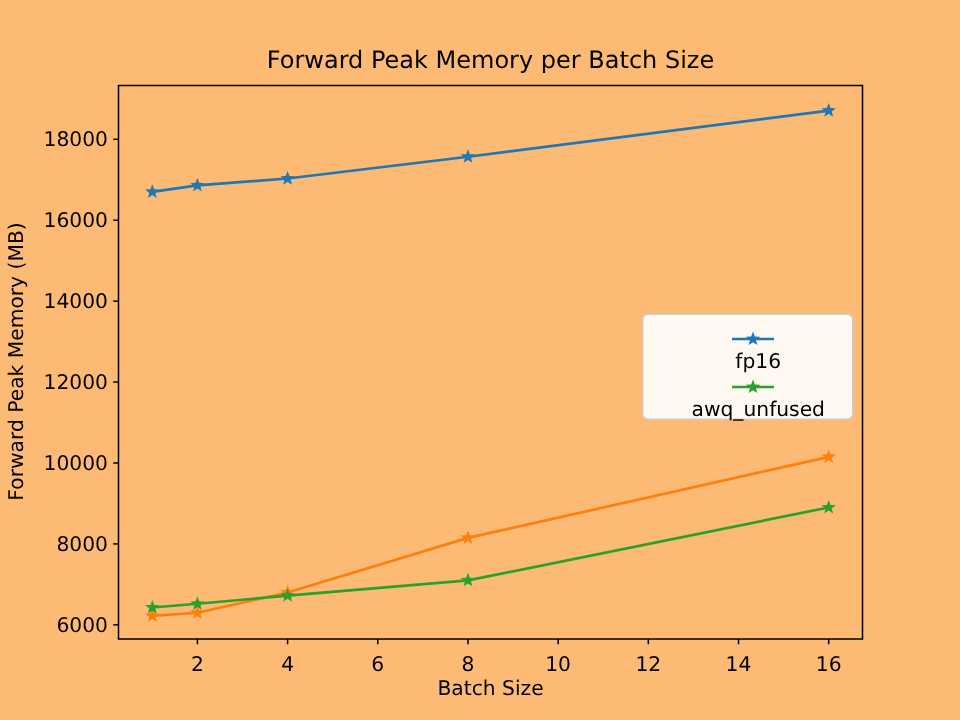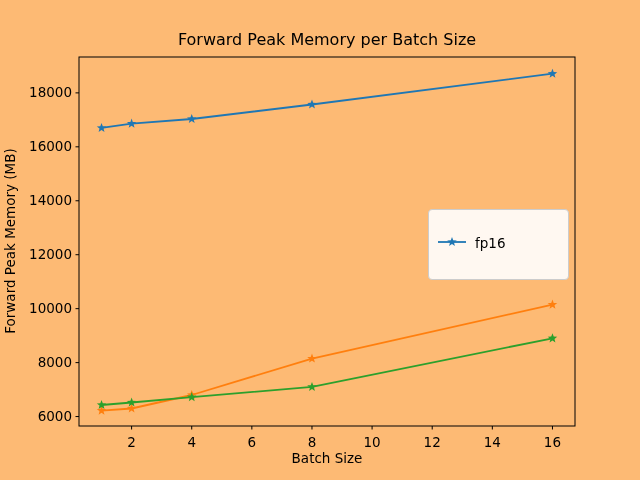--- a/index.html
+++ b/index.html
@@ -26,23 +26,24 @@
     border-radius: 4px;
     background: rgba(255,255,255,0.9);
     display: flex;
     flex-direction: column;
     justify-content: space-around;
     padding: 3px 0;
     box-sizing: content-box;
   }
   .legend-row {
     display: flex;
-    align-items: flex-start;
+    align-items: center;
     padding-left: 7px;
     height: 19px;
+    flex-direction: column;
   }
   .legend-swatch { flex: 0 0 auto; position: static; }
   .legend-label {
     font-size: 13.5px;
     color: #000000;
     margin-left: 7px;
     white-space: nowrap;
   }
 </style>
 </head>
@@ -110,15 +111,22 @@
   </svg>
 
   <div class="legend">
     <div class="legend-row">
       <svg class="legend-swatch" width="32" height="14">
           <line x1="2" y1="7" x2="30" y2="7" stroke="#1f77b4" stroke-width="1.8"></line>
           <path d="M16.0,2.0L17.2,5.3L20.8,5.5L18.0,7.6L18.9,11.0L16.0,9.1L13.1,11.0L14.0,7.6L11.2,5.5L14.8,5.3Z" fill="#1f77b4"></path>
         </svg>
       <span class="legend-label">fp16</span>
     </div>
+    <div class="legend-row">
+      <svg class="legend-swatch" width="32" height="14">
+          <line x1="2" y1="7" x2="30" y2="7" stroke="#2ca02c" stroke-width="1.8"></line>
+          <path d="M16.0,2.0L17.2,5.3L20.8,5.5L18.0,7.6L18.9,11.0L16.0,9.1L13.1,11.0L14.0,7.6L11.2,5.5L14.8,5.3Z" fill="#2ca02c"></path>
+        </svg>
+      <span class="legend-label">awq_unfused</span>
+    </div>
   </div>
 
 </div>
 
 </body></html>

